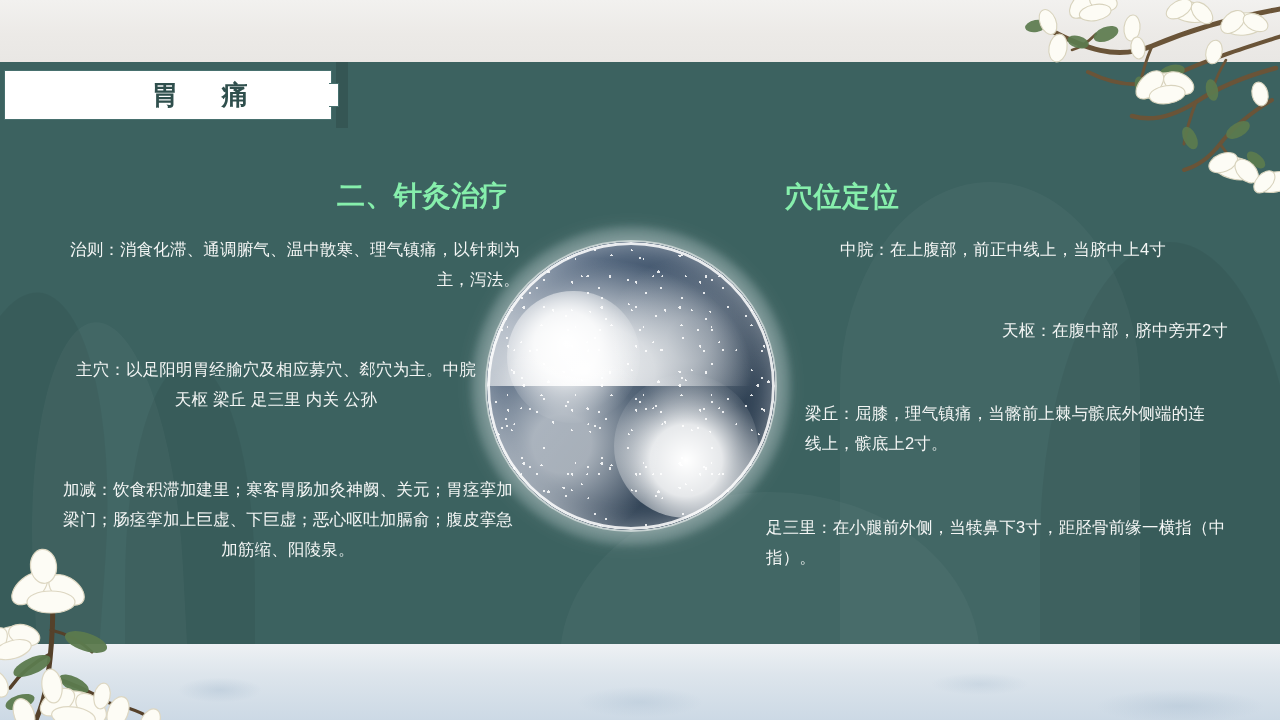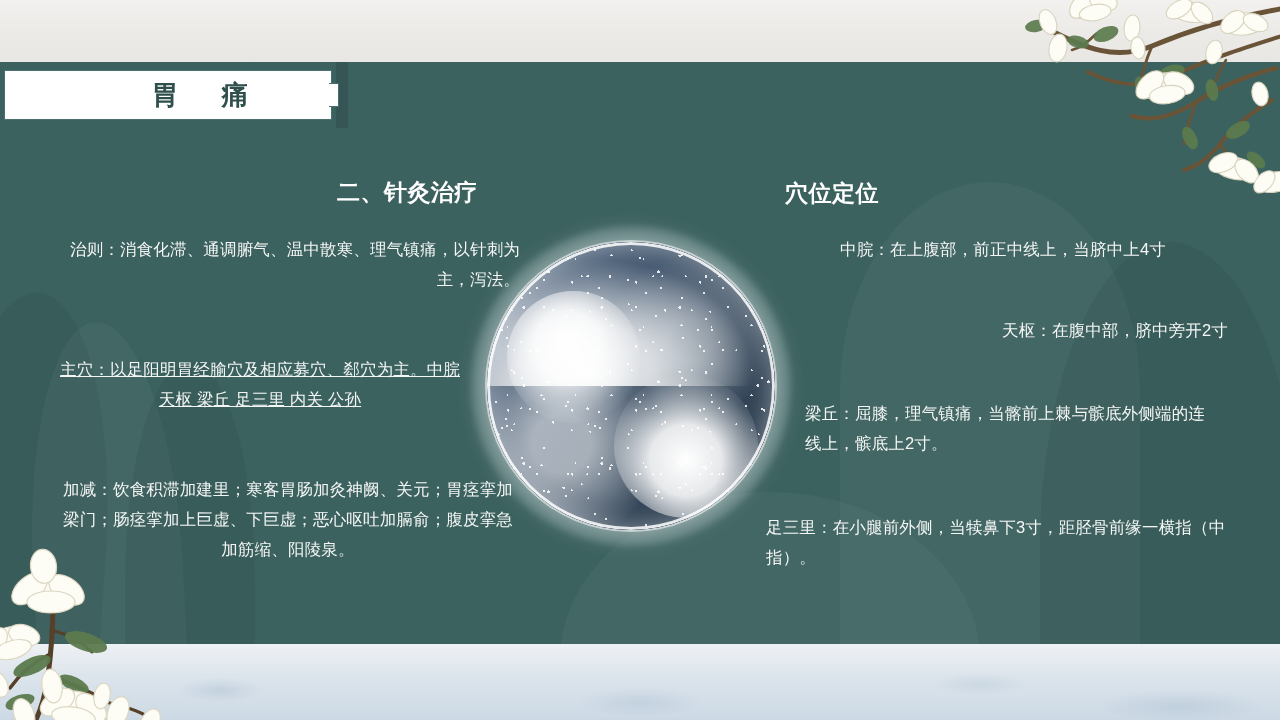--- a/index.html
+++ b/index.html
@@ -108,41 +108,41 @@
     font-weight: 600;
     letter-spacing: 0.30em;
     color: #2f4f4d;
     text-indent: 0.30em;
     padding-left: 32px;
   }
 
   
   .col-heading {
     position: absolute;
-    color: #ffffff;
-    font-size: 23px;
+    color: #86efac;
+    font-size: 28px;
     font-weight: 700;
     letter-spacing: 0.02em;
     white-space: nowrap;
   }
   #heading-left  { left: 337px; top: 177px; }
   #heading-right { left: 785px; top: 178px; }
 
   
   .para {
     position: absolute;
     color: #f4f6f5;
     font-size: 16.5px;
     line-height: 30px;
     letter-spacing: 0.01em;
   }
 
   
   #para-zhize   { left: 60px;  top: 234px; width: 460px; text-align: right; }
-  #para-zhuxue  { left: 50px;  top: 354px; width: 420px; text-align: center; text-decoration: underline; }
+  #para-zhuxue  { left: 66px;  top: 354px; width: 420px; text-align: center; }
   #para-jiajian { left: 62px;  top: 474px; width: 452px; text-align: center; }
 
   
   #para-zhongwan { left: 768px; top: 234px; width: 470px; text-align: center; }
   #para-tianshu  { left: 808px; top: 315px; width: 420px; text-align: right; }
   #para-liangqiu { left: 805px; top: 398px; width: 400px; text-align: left; }
   #para-zusanli  { left: 766px; top: 512px; width: 470px; text-align: left; }
 
   
   .sphere-wrap {

